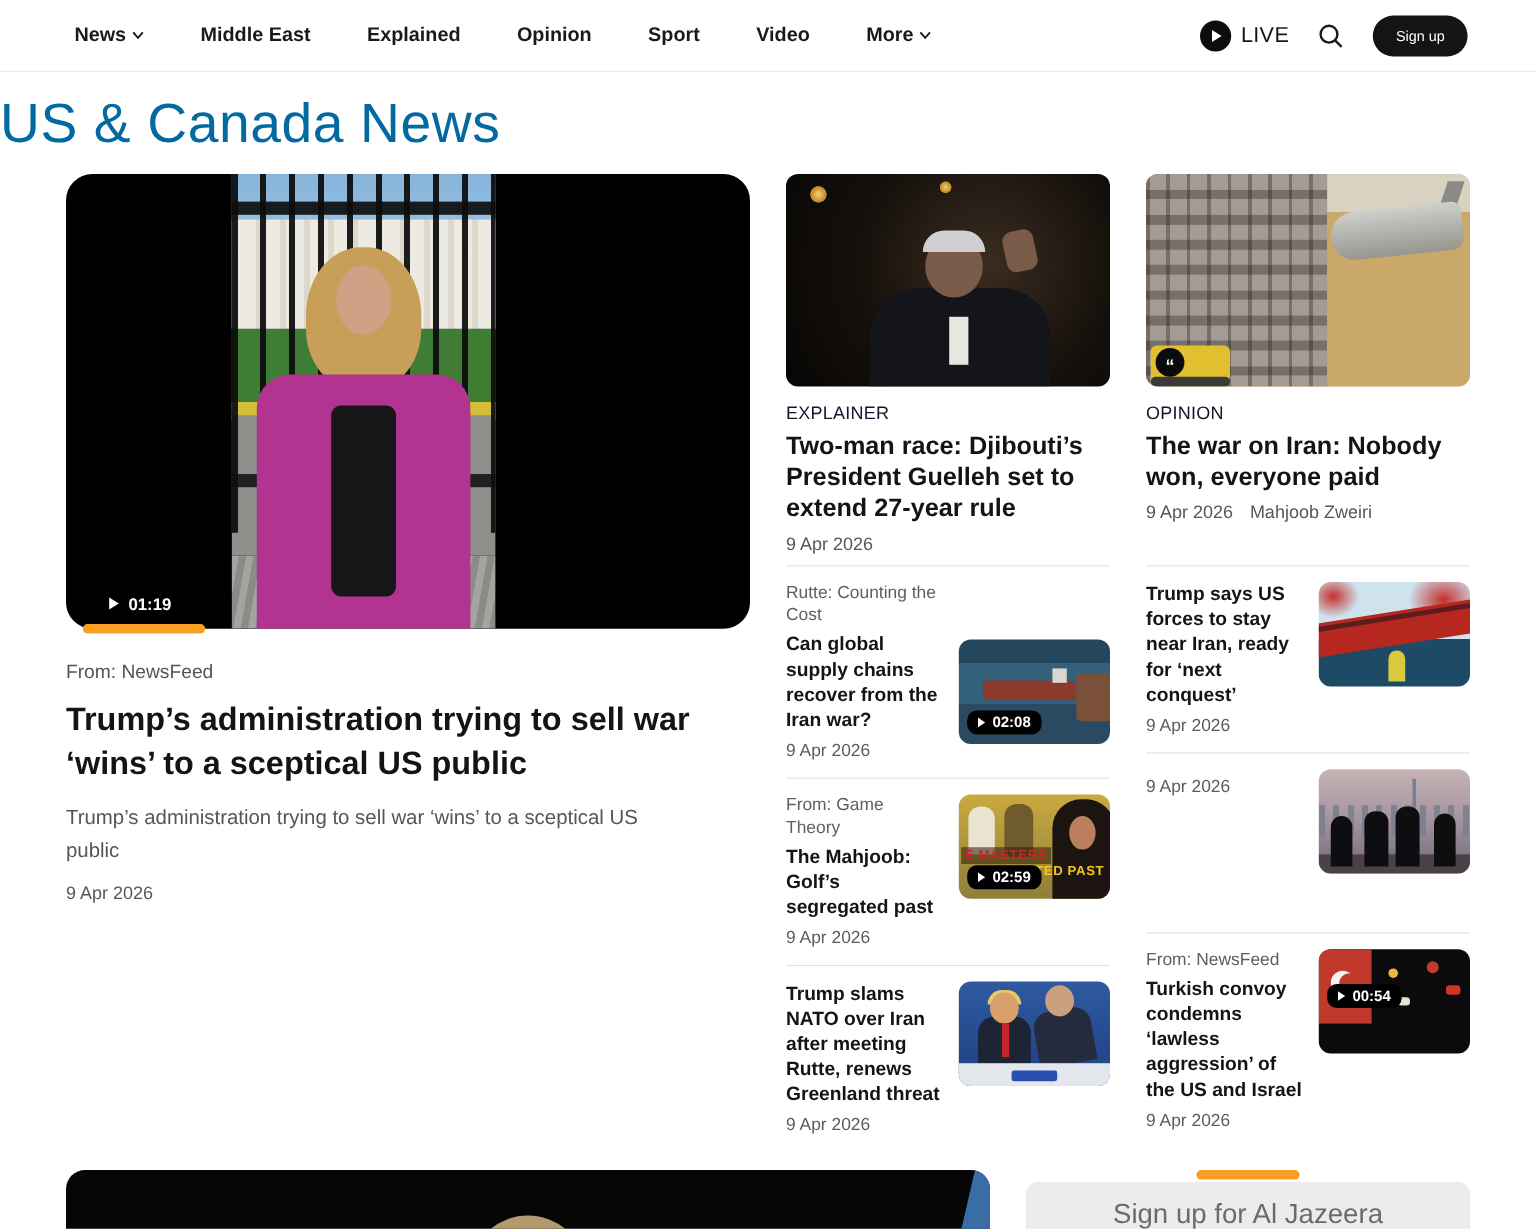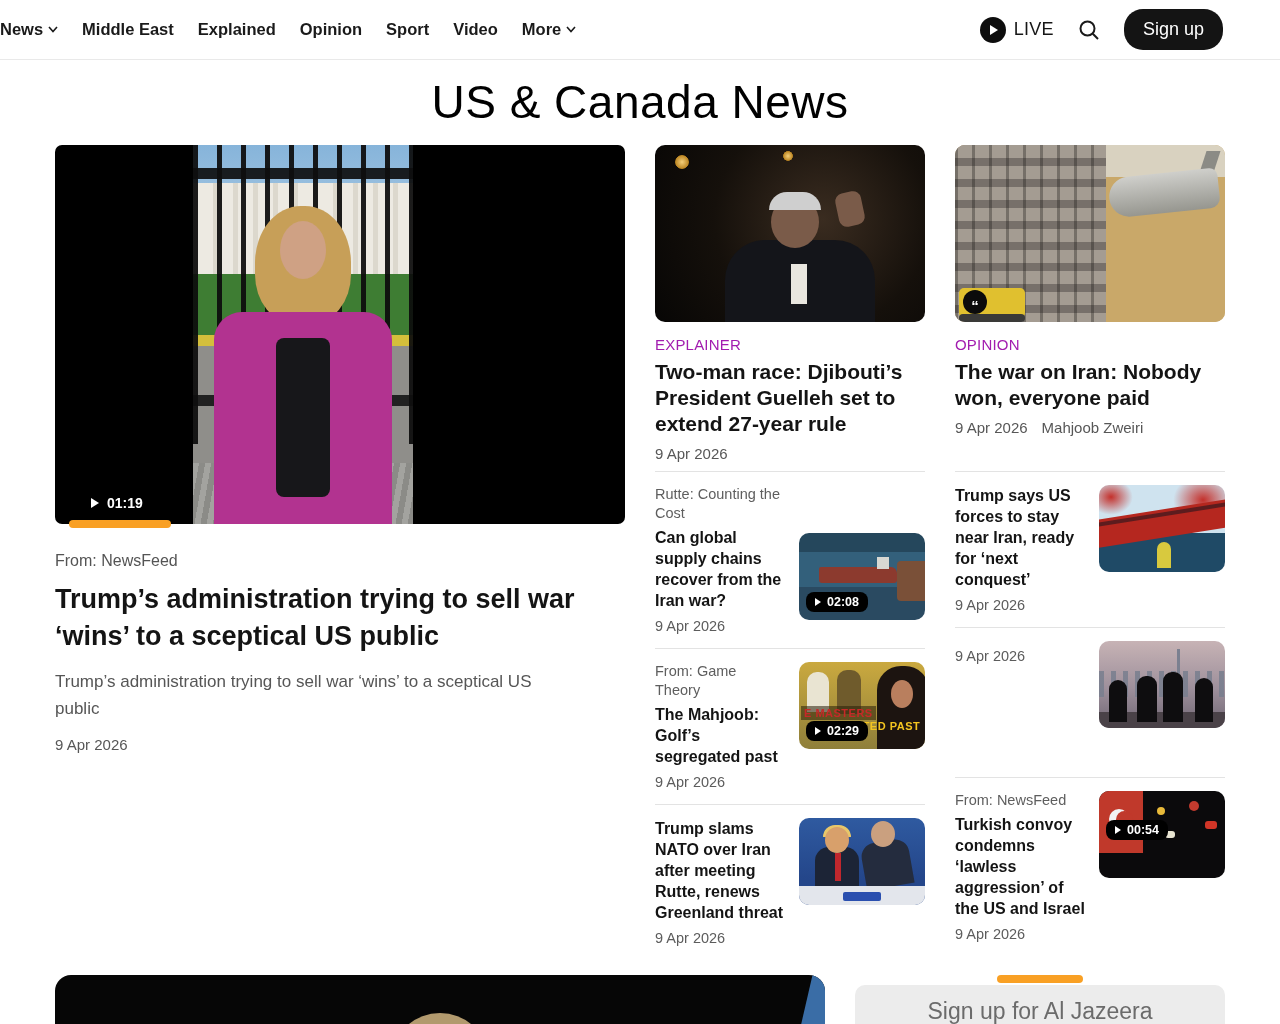--- a/index.html
+++ b/index.html
@@ -9,39 +9,39 @@
     width:1280px;height:1024px;overflow:hidden;position:relative;
     font-family:"Liberation Sans",sans-serif;color:#161616;
   }
   
   .header{height:60px;display:flex;align-items:center;border-bottom:1px solid #e9e9e9;background:#fff;padding-right:57px;}
   .logo{display:flex;align-items:center;margin-left:55px;cursor:pointer;}
   .logo-square{width:58px;height:60px;background:var(--accent);display:flex;align-items:center;justify-content:center;}
   .logo-drop{width:26px;height:38px;border:3px solid #fff;border-radius:50% 50% 50% 50% / 60% 60% 40% 40%;position:relative;}
   .logo-drop:before{content:"";position:absolute;left:8px;top:9px;width:8px;height:14px;border:2px solid #fff;border-radius:50%;}
   .brand-text{color:var(--accent);font-weight:700;font-size:19px;letter-spacing:1px;margin-left:15px;}
-  .nav{display:flex;align-items:center;gap:24px;text-align:center;}
+  .nav{display:flex;align-items:center;gap:47px;margin-left:62px;text-align:center;}
   .nav-item{display:flex;align-items:center;gap:5px;font-size:16.5px;font-weight:600;color:#1a1a1a;cursor:pointer;white-space:nowrap;}
   .chev{width:10px;height:7px;display:inline-block;}
   .right-controls{margin-left:auto;display:flex;align-items:center;gap:22px;}
   .live{display:flex;align-items:center;gap:8px;cursor:pointer;}
   .live-circle{width:26px;height:26px;border-radius:50%;background:#0d0d0d;display:flex;align-items:center;justify-content:center;}
   .live-circle .tri{margin-left:2px;}
   .tri{width:0;height:0;border-left:8px solid #fff;border-top:5px solid transparent;border-bottom:5px solid transparent;}
   .live-label{font-weight:400;font-size:18px;letter-spacing:.3px;}
   .search-btn{width:26px;height:26px;cursor:pointer;display:flex;align-items:center;justify-content:center;}
-  .signup-btn{background:#141414;color:#fff;border:none;border-radius:19px;padding:10px 19px;font-size:18px;font-weight:500;cursor:pointer;font-family:inherit;}
-  
-  .page-title{text-align:center;font-size:46px;font-weight:300;color:#000000;margin:15px 0 16px;letter-spacing:.5px;}
+  .signup-btn{background:#141414;color:#fff;border:none;border-radius:19px;padding:10px 19px;font-size:12px;font-weight:500;cursor:pointer;font-family:inherit;}
+  
+  .page-title{font-size:46px;font-weight:300;color:#0369a1;margin:15px 0 16px;letter-spacing:.5px;}
   
   .content{padding:0 55px;}
   .grid{display:grid;grid-template-columns:570px 270px 270px;column-gap:30px;}
   .card{cursor:pointer;}
   
-  .video-box{height:379px;border-radius:7px;background:#000;position:relative;overflow:hidden;}
+  .video-box{height:379px;border-radius:22px;background:#000;position:relative;overflow:hidden;}
   .portrait{position:absolute;left:138px;top:0;bottom:0;width:220px;overflow:hidden;}
   .lyr{position:absolute;left:0;right:0;}
   .p-sky{top:0;height:34%;background:linear-gradient(#86b4da,#bcd4e7);}
   .p-house{top:10%;height:24%;background:repeating-linear-gradient(90deg,#dcd8cd 0 5px,#edeae2 5px 20px);}
   .p-lawn{top:34%;height:19%;background:#3e7d33;}
   .p-flowers{top:50%;height:4%;background:#d4bf3b;}
   .p-wall{top:53%;height:31%;background:#8f8e8a;}
   .p-pave{top:84%;bottom:0;background:repeating-linear-gradient(100deg,#a3a39f 0 6px,#8b8b87 6px 12px);}
   .p-fence{top:0;height:79%;background:repeating-linear-gradient(90deg,rgba(12,12,12,.93) 0 5px,rgba(12,12,12,0) 5px 24px);}
   .p-rail{top:6%;height:3%;background:rgba(14,14,14,.92);}
@@ -56,21 +56,21 @@
   .sm-badge .tri{border-left:6px solid #fff;border-top:4px solid transparent;border-bottom:4px solid transparent;}
   .progress{margin:-4px 0 0 14px;width:102px;height:8px;border-radius:4px;background:var(--accent);position:relative;z-index:2;}
   .from-label{margin-top:24px;color:#545454;font-size:16px;}
   .main-title{margin-top:11px;font-size:27px;line-height:37px;font-weight:700;color:#141414;max-width:570px;}
   .excerpt{margin-top:13px;font-size:17px;line-height:27px;color:#565656;max-width:525px;}
   .date{font-size:15px;color:#575757;}
   .main-date{margin-top:14px;}
   
   .lead{height:326px;}
   .lead-img{height:177px;border-radius:10px;overflow:hidden;position:relative;}
-  .kicker{margin-top:14px;font-size:15px;color:#a21caf;letter-spacing:.2px;}
+  .kicker{margin-top:14px;font-size:15px;color:#0f172a;letter-spacing:.2px;}
   .lead-title{margin-top:6px;font-size:21px;line-height:26px;font-weight:700;color:#141414;}
   .lead-meta{margin-top:8px;display:flex;gap:14px;font-size:14.5px;color:#5c5c5c;}
   
   .item{display:flex;gap:14px;padding:13px 0 14px;border-top:1px solid #e3e3e3;min-height:150px;}
   .item-text{flex:1;min-width:0;}
   .item-from{font-size:14.5px;color:#5e5e5e;line-height:19px;margin-bottom:4px;}
   .item-title{font-size:16px;font-weight:700;line-height:21px;color:#141414;}
   .item-date{font-size:14.5px;color:#5c5c5c;margin-top:7px;}
   .item-thumb{width:126px;height:87px;border-radius:10px;flex:none;position:relative;overflow:hidden;}
   
@@ -264,21 +264,21 @@
         </div>
         <div class="item-thumb img-masters">
           <div class="ms-fig1"></div>
             <div class="ms-fig2"></div>
           <div class="ms-red">E MASTERS</div>
           <div class="ms-woman"></div>
             <div class="ms-face"></div>
           <div class="ms-yellow">ATED PAST</div>
           <div class="sm-badge">
               <span class="tri"></span>
-              <span>02:29</span>
+              <span>02:59</span>
             </div>
         </div>
       </div>
 
       <div class="item card">
         <div class="item-text">
           <div class="item-title">Trump slams NATO over Iran after meeting Rutte, renews Greenland threat</div>
           <div class="item-date">9 Apr 2026</div>
         </div>
         <div class="item-thumb img-rutte">

